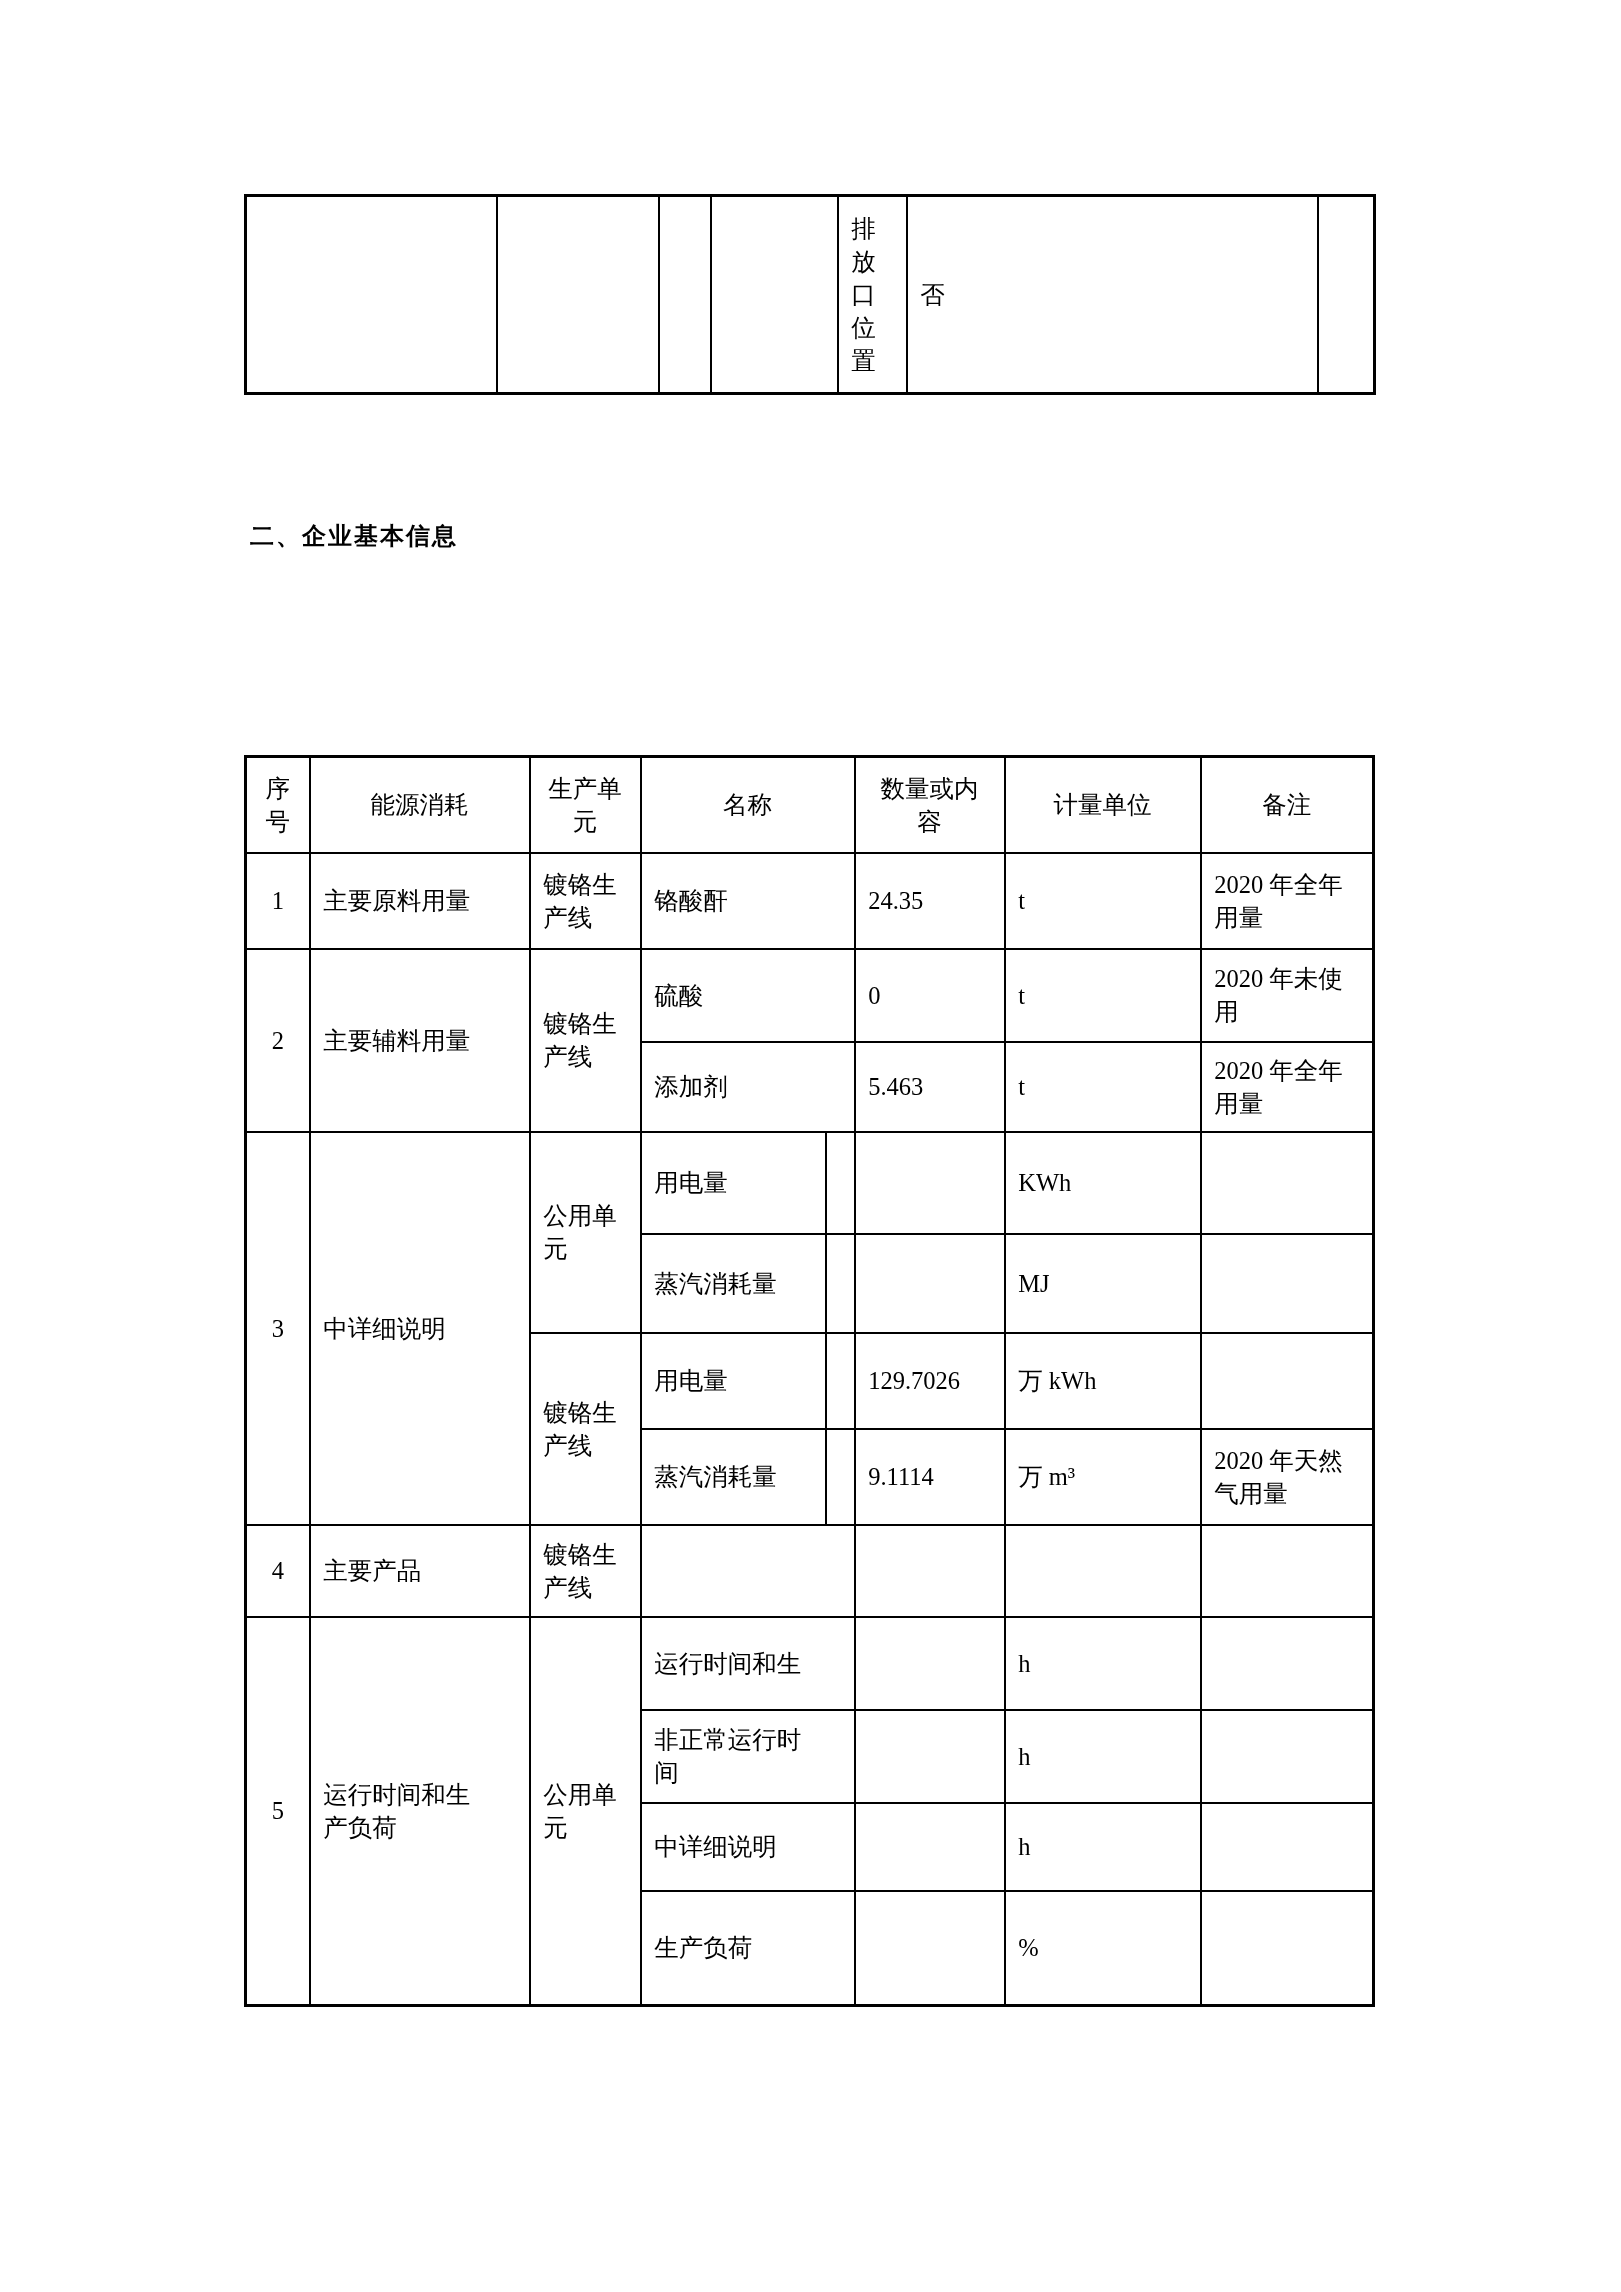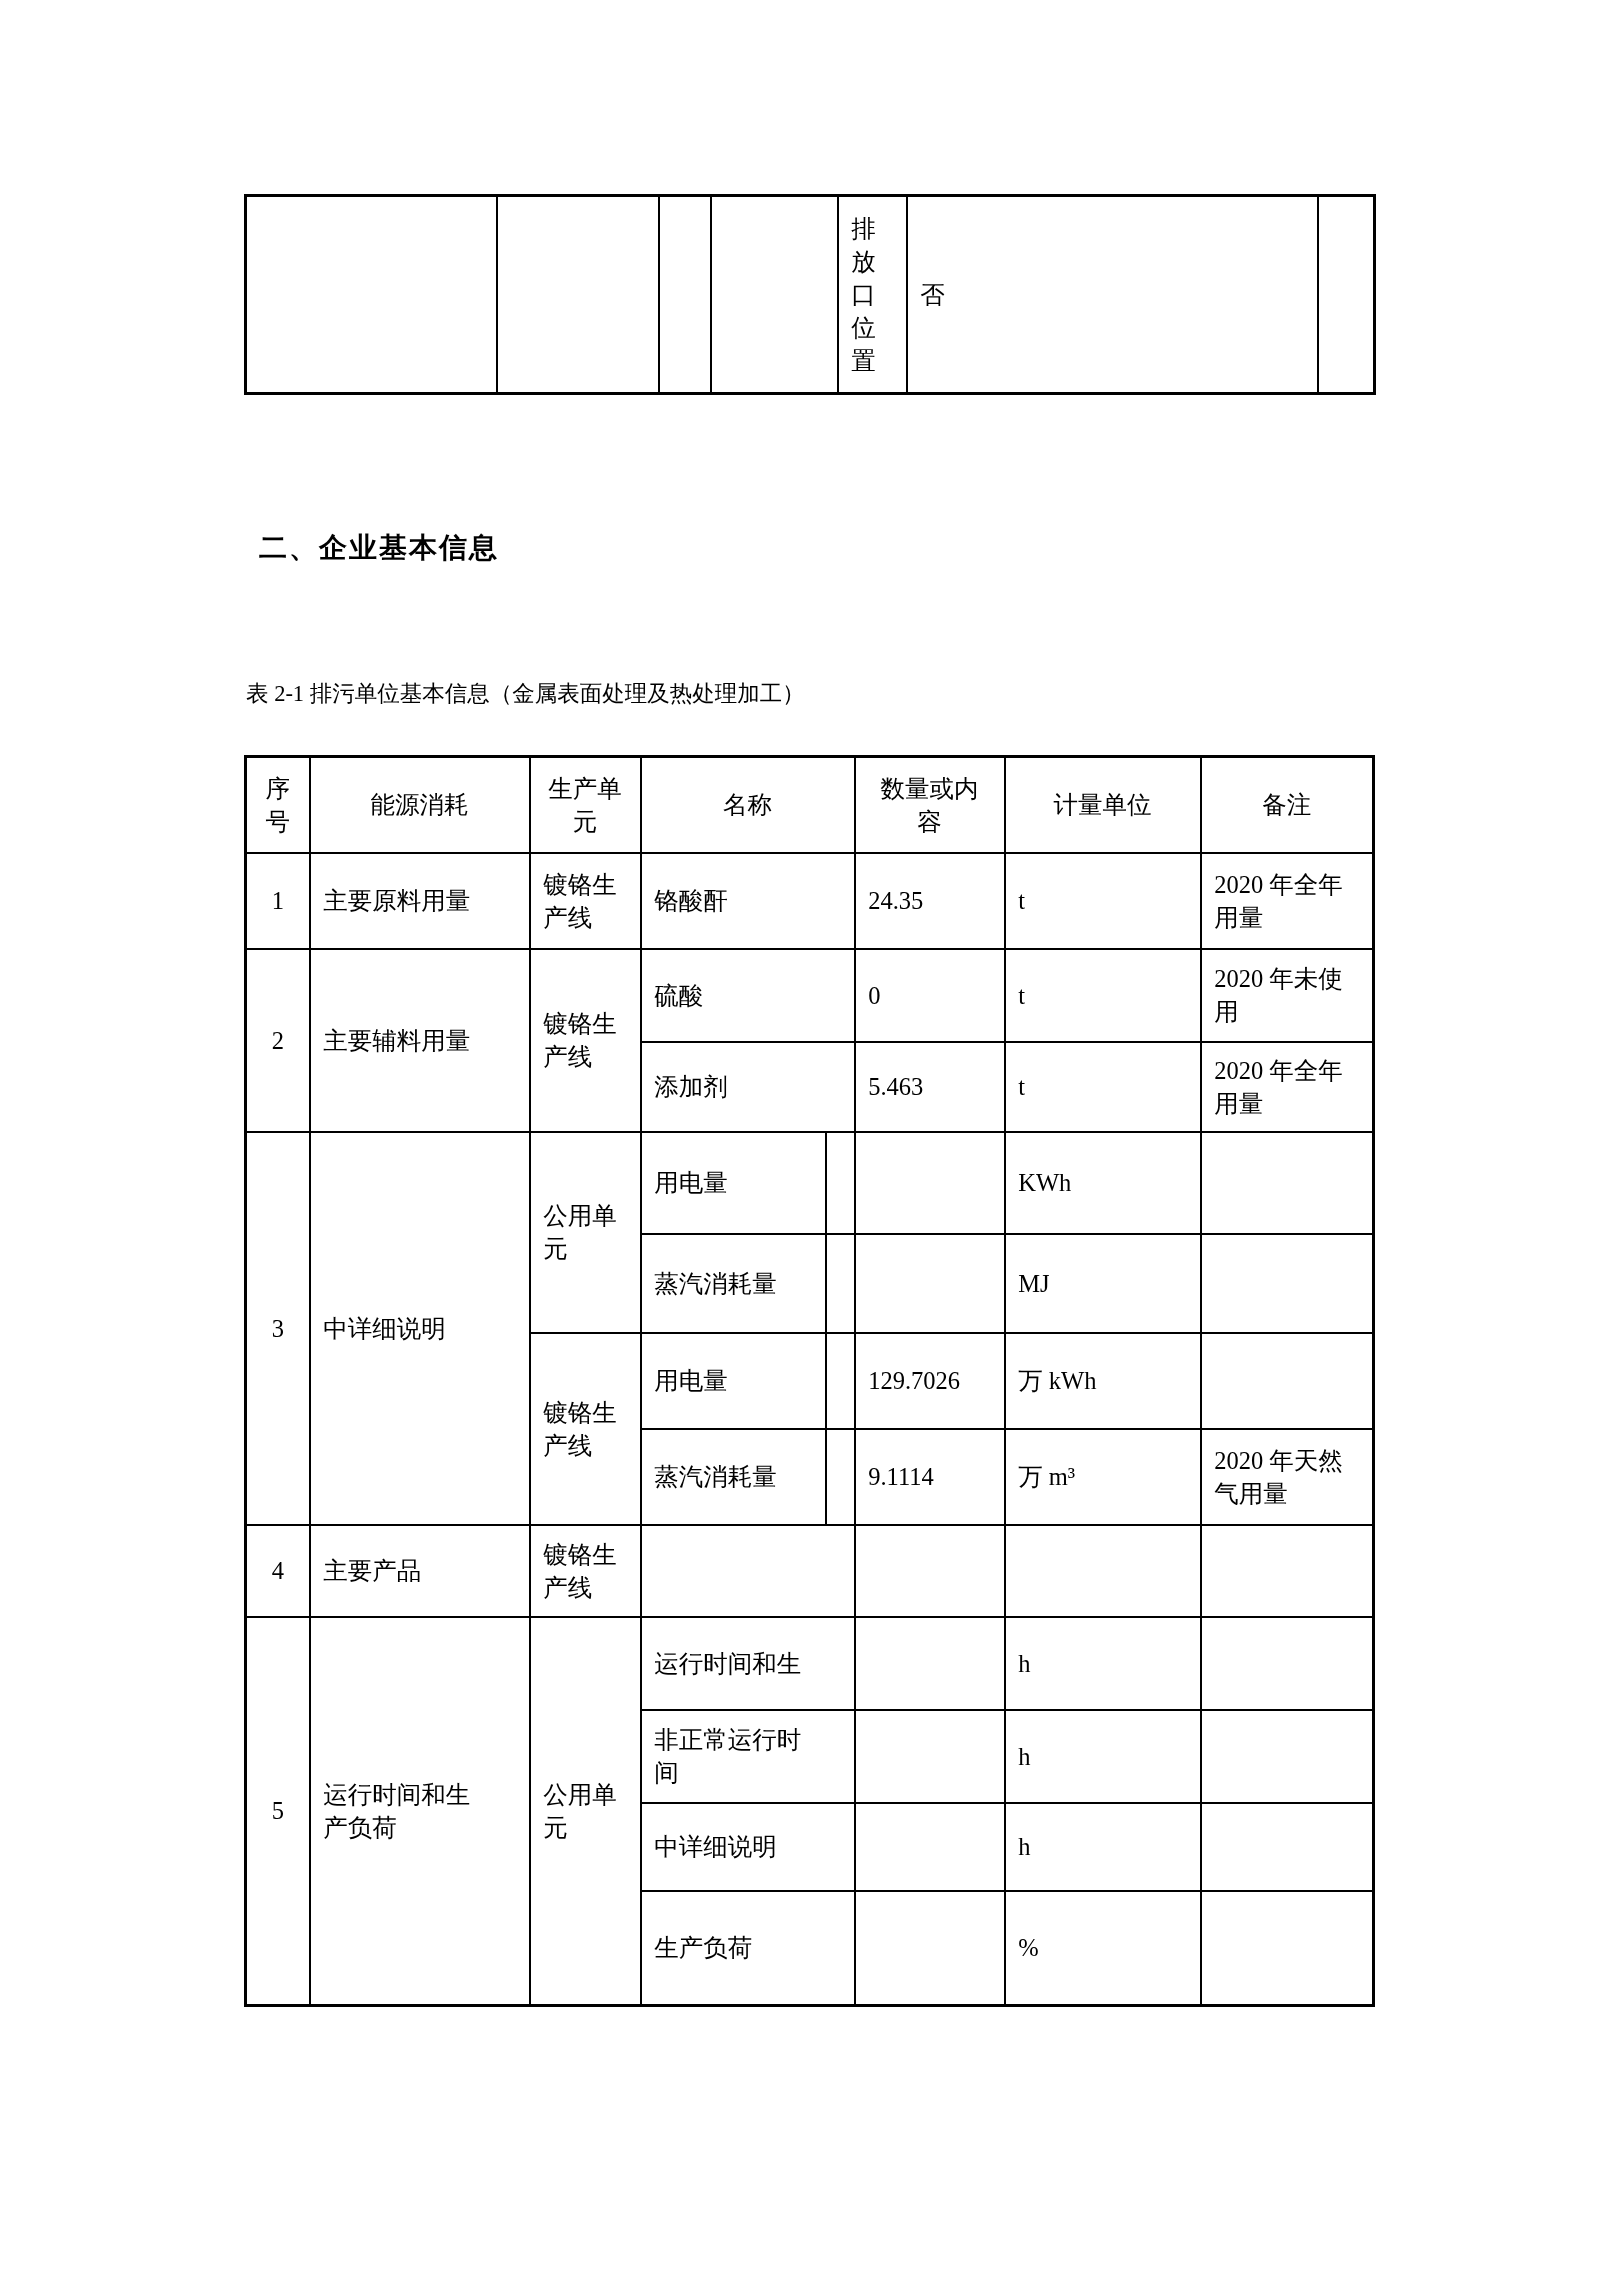--- a/index.html
+++ b/index.html
@@ -25,23 +25,23 @@
   .tbl td.center { text-align:center; padding:3.9px 3.9px; }
   .tbl td.hd { text-align:center; padding:3.9px 3.9px; }
   .top-table { top:194px; width:1128px; }
   .main-table { top:755px; width:1128px; }
   .vtext { line-height:37px; text-align:center; padding:3.9px 0; }
   .note {
     position:absolute; left:246px; top:441px; width:1137px;
     font-size:22.5px; line-height:31px;
   }
   .heading {
-    position:absolute; left:246px; top:516px; margin:13px;
+    position:absolute; left:246px; top:516px; margin:4px;
     font-family:"Liberation Sans","DejaVu Sans",sans-serif;
-    font-weight:900; font-size:28px; letter-spacing:2px;
+    font-weight:900; font-size:24px; letter-spacing:2px;
   }
   .caption {
     position:absolute; left:246px; top:678px; width:1137px;
     font-size:22.5px; line-height:31px;
   }
 </style>
 </head>
 <body>
 
 <div class="page">
@@ -69,21 +69,20 @@
 置</td>
       <td>否</td>
       <td></td>
     </tr>
   </tbody>
     </table>
 
 
   <h2 class="heading">二、企业基本信息</h2>
 
-  <div class="caption">表 2-1 排污单位基本信息（金属表面处理及热处理加工）</div>
 
   <table class="tbl main-table">
     <colgroup>
       <col style="width:64px">
         <col style="width:220px">
         <col style="width:111px">
       <col style="width:185px">
         <col style="width:29px">
         <col style="width:150px">
       <col style="width:196px">

